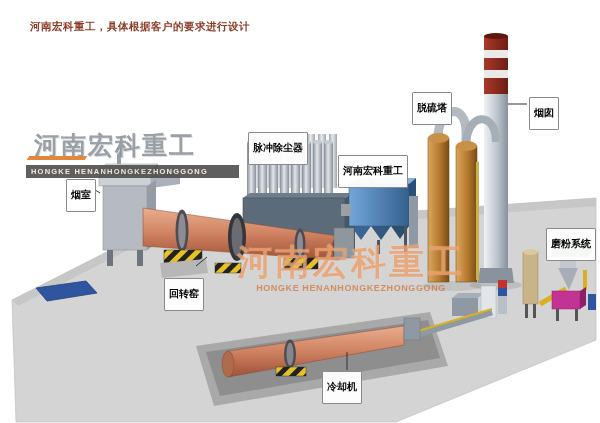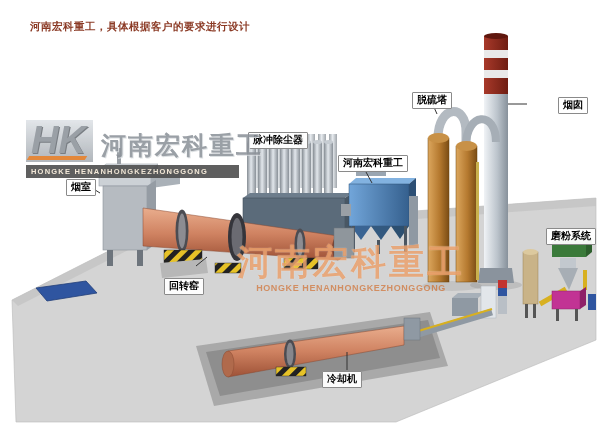--- a/index.html
+++ b/index.html
@@ -30,21 +30,21 @@
   }
   
   .watermark{position:absolute;left:222px;top:244px;width:258px;text-align:center;z-index:4;pointer-events:none;}
   .wm-cn{font-size:35px;font-weight:bold;letter-spacing:3px;color:rgba(222,110,30,.55);
     text-shadow:0 0 1px rgba(255,255,255,.7);line-height:1.05;}
   .wm-en{font-size:9px;font-weight:bold;letter-spacing:.6px;color:rgba(208,98,28,.62);margin-top:2px;}
   
   .label{
     position:absolute;z-index:5;font-size:10px;font-weight:bold;color:#000;
     background:rgba(255,255,255,.95);border:1px solid #8a8a8a;border-radius:1px;
-    padding:1px 4px;line-height:1.25;white-space:nowrap;
+    padding:9px 4px;line-height:1.25;white-space:nowrap;
   }
 </style>
 </head>
 <body>
 
 <div class="stage">
 
   <svg width="600" height="423" viewBox="0 0 600 423">
     <defs>
       <linearGradient id="kilnGrad" x1="0" y1="0" x2="0" y2="1">
@@ -243,31 +243,30 @@
     </g>
   </svg>
 
   <div class="watermark">
     <div class="wm-cn">河南宏科重工</div>
     <div class="wm-en">HONGKE HENANHONGKEZHONGGONG</div>
   </div>
 
   <div class="logo">
     <div class="logo-row">
-      <span class="logo-hk">HK</span>
       <span class="logo-swoosh"></span>
       <span class="logo-cn">河南宏科重工</span>
     </div>
     <div class="logo-bar">HONGKE HENANHONGKEZHONGGONG</div>
   </div>
 
   <div class="disclaimer">河南宏科重工，具体根据客户的要求进行设计</div>
 
   <div class="label" style="left:66px;top:179px">烟室</div>
   <div class="label" style="left:248px;top:132px">脉冲除尘器</div>
   <div class="label" style="left:338px;top:155px">河南宏科重工</div>
   <div class="label" style="left:412px;top:92px">脱硫塔</div>
-  <div class="label" style="left:558px;top:97px">烟囱</div>
+  <div class="label" style="left:529px;top:97px">烟囱</div>
   <div class="label" style="left:546px;top:228px">磨粉系统</div>
   <div class="label" style="left:164px;top:278px">回转窑</div>
   <div class="label" style="left:322px;top:371px">冷却机</div>
 
 </div>
 
 </body></html>

